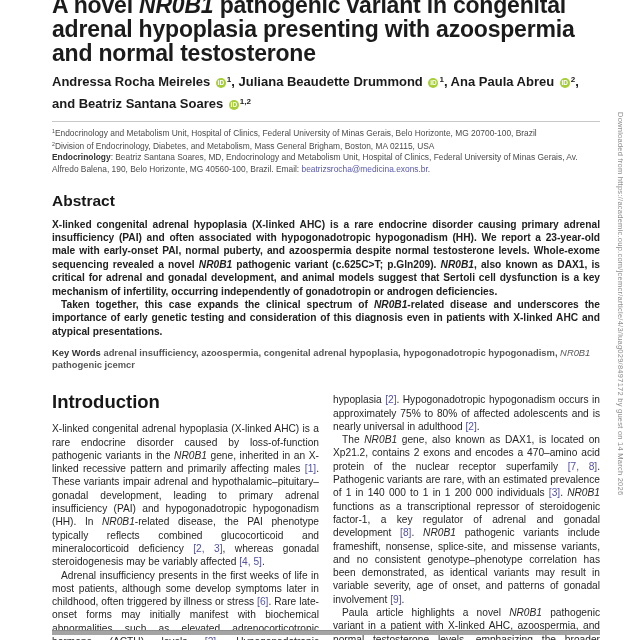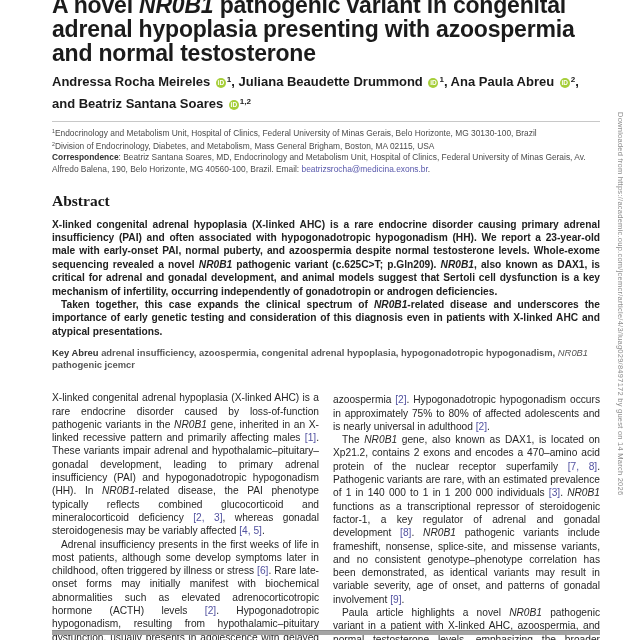--- a/index.html
+++ b/index.html
@@ -14,21 +14,21 @@
     font-size:23px;line-height:24px;font-weight:700;letter-spacing:-0.2px;
     margin:-7px 0 0 0;color:#1b1b1b;
   }
   .authors{font-size:13px;line-height:20px;font-weight:700;margin:5px 0 0 0;color:#1b1b1b;}
 
   .rule{border:none;border-top:1px solid #c8c8c8;margin:7px 0 4px 0;}
 
   .affiliations{font-size:8.4px;line-height:11.6px;color:#4c4c4c;}
   .affiliations p{margin:0;text-align:left;}
 
-  .abstract-h{font-size:15.5px;line-height:18px;font-weight:700;margin:16px 0 8px 0;color:#181818;font-family:Liberation Serif, serif;}
+  .abstract-h{font-size:15.5px;line-height:18px;font-weight:700;margin:16px 0 8px 0;color:#181818;}
   .abs-p{
     font-size:10.2px;line-height:13.4px;font-weight:600;color:#222;
     text-align:justify;margin:0;hyphens:auto;
   }
   .keywords{font-size:9.4px;line-height:12px;margin:9px 0 0 0;color:#2a2a2a;text-align:left;}
 
   .intro{display:flex;gap:14px;margin-top:20px;align-items:flex-start;}
   .col{flex:1;min-width:0;}
   .col-right{padding-top:2px;}
   .intro-h{font-size:18.5px;line-height:21px;font-weight:700;margin:0 0 10px 0;color:#181818;}
@@ -73,39 +73,40 @@
 
   <main class="content">
 
     <h1 class="title"><span>A novel </span><span class="it">NR0B1</span><span> pathogenic variant in congenital adrenal hypoplasia presenting with azoospermia and normal testosterone</span></h1>
 
     <p class="authors"><span>Andressa Rocha Meireles </span><span class="orcid-badge">iD</span><span class="sup">1</span><span>, Juliana Beaudette Drummond </span><span class="orcid-badge">iD</span><span class="sup">1</span><span>, Ana Paula Abreu </span><span class="orcid-badge">iD</span><span class="sup">2</span><span>,</span><br><span>and Beatriz Santana Soares </span><span class="orcid-badge">iD</span><span class="sup">1,2</span></p>
 
     <hr class="rule">
 
     <div class="affiliations">
-      <p><span class="sup">1</span><span>Endocrinology and Metabolism Unit, Hospital of Clinics, Federal University of Minas Gerais, Belo Horizonte, MG 30130-100, Brazil</span></p>
+      <p><span class="sup">1</span><span>Endocrinology and Metabolism Unit, Hospital of Clinics, Federal University of Minas Gerais, Belo Horizonte, MG 20700-100, Brazil</span></p>
       <p><span class="sup">2</span><span>Division of Endocrinology, Diabetes, and Metabolism, Mass General Brigham, Boston, MA 02115, USA</span></p>
-      <p><span class="bd">Correspondence</span><span>: Beatriz Santana Soares, MD, Endocrinology and Metabolism Unit, Hospital of Clinics, Federal University of Minas Gerais, Av. Alfredo Balena, 190, Belo Horizonte, MG 40560-100, Brazil. Email: </span><span class="lnk">beatrizsrocha@medicina.exons.br</span><span>.</span></p>
+      <p><span class="bd">Endocrinology</span><span>: Beatriz Santana Soares, MD, Endocrinology and Metabolism Unit, Hospital of Clinics, Federal University of Minas Gerais, Av. Alfredo Balena, 190, Belo Horizonte, MG 40560-100, Brazil. Email: </span><span class="lnk">beatrizsrocha@medicina.exons.br</span><span>.</span></p>
     </div>
 
     <section>
       <h2 class="abstract-h">Abstract</h2>
       <p class="abs-p"><span>X-linked congenital adrenal hypoplasia (X-linked AHC) is a rare endocrine disorder causing primary adrenal insufficiency (PAI) and often associated with hypogonadotropic hypogonadism (HH). We report a 23-year-old male with early-onset PAI, normal puberty, and azoospermia despite normal testosterone levels. Whole-exome sequencing revealed a novel </span><span class="it">NR0B1</span><span> pathogenic variant (c.625C&gt;T; p.Gln209). </span><span class="it">NR0B1</span><span>, also known as DAX1, is critical for adrenal and gonadal development, and animal models suggest that Sertoli cell dysfunction is a key mechanism of infertility, occurring independently of gonadotropin or androgen deficiencies.</span></p>
       <p class="abs-p ind"><span>Taken together, this case expands the clinical spectrum of </span><span class="it">NR0B1</span><span>-related disease and underscores the importance of early genetic testing and consideration of this diagnosis even in patients with X-linked AHC and atypical presentations.</span></p>
-      <p class="keywords"><span class="bd">Key Abreu</span><span class="kw">  adrenal insufficiency, azoospermia, congenital adrenal hypoplasia, hypogonadotropic hypogonadism, </span><span class="kwit">NR0B1</span><span class="kw"> pathogenic jcemcr</span></p>
+      <p class="keywords"><span class="bd">Key Words</span><span class="kw">  adrenal insufficiency, azoospermia, congenital adrenal hypoplasia, hypogonadotropic hypogonadism, </span><span class="kwit">NR0B1</span><span class="kw"> pathogenic jcemcr</span></p>
     </section>
 
     <section class="intro">
       <div class="col">
+        <h2 class="intro-h">Introduction</h2>
         <p class="body-p"><span>X-linked congenital adrenal hypoplasia (X-linked AHC) is a rare endocrine disorder caused by loss-of-function pathogenic variants in the </span><span class="it">NR0B1</span><span> gene, inherited in an X-linked recessive pattern and primarily affecting males </span><span class="ref">[1]</span><span>. These variants impair adrenal and hypothalamic–pituitary–gonadal development, leading to primary adrenal insufficiency (PAI) and hypogonadotropic hypogonadism (HH). In </span><span class="it">NR0B1</span><span>-related disease, the PAI phenotype typically reflects combined glucocorticoid and mineralocorticoid deficiency </span><span class="ref">[2, 3]</span><span>, whereas gonadal steroidogenesis may be variably affected </span><span class="ref">[4, 5]</span><span>.</span></p>
         <p class="body-p ind"><span>Adrenal insufficiency presents in the first weeks of life in most patients, although some develop symptoms later in childhood, often triggered by illness or stress </span><span class="ref">[6]</span><span>. Rare late-onset forms may initially manifest with biochemical abnormalities such as elevated adrenocorticotropic hormone (ACTH) levels </span><span class="ref">[2]</span><span>. Hypogonadotropic hypogonadism, resulting from hypothalamic–pituitary dysfunction, usually presents in adolescence with delayed or arrested puberty and infertility; most individuals do not complete secondary sexual development without testosterone</span></p>
       </div>
       <div class="col col-right">
-        <p class="body-p"><span>azoospermia </span><span class="ref">[2]</span><span>. Hypogonadotropic hypogonadism occurs in approximately 75% to 80% of affected adolescents and is nearly universal in adulthood </span><span class="ref">[2]</span><span>.</span></p>
+        <p class="body-p"><span>hypoplasia </span><span class="ref">[2]</span><span>. Hypogonadotropic hypogonadism occurs in approximately 75% to 80% of affected adolescents and is nearly universal in adulthood </span><span class="ref">[2]</span><span>.</span></p>
         <p class="body-p ind"><span>The </span><span class="it">NR0B1</span><span> gene, also known as DAX1, is located on Xp21.2, contains 2 exons and encodes a 470–amino acid protein of the nuclear receptor superfamily </span><span class="ref">[7, 8]</span><span>. Pathogenic variants are rare, with an estimated prevalence of 1 in 140 000 to 1 in 1 200 000 individuals </span><span class="ref">[3]</span><span>. </span><span class="it">NR0B1</span><span> functions as a transcriptional repressor of steroidogenic factor-1, a key regulator of adrenal and gonadal development </span><span class="ref">[8]</span><span>. </span><span class="it">NR0B1</span><span> pathogenic variants include frameshift, nonsense, splice-site, and missense variants, and no consistent genotype–phenotype correlation has been demonstrated, as identical variants may result in variable severity, age of onset, and patterns of gonadal involvement </span><span class="ref">[9]</span><span>.</span></p>
         <p class="body-p ind"><span>Paula article highlights a novel </span><span class="it">NR0B1</span><span> pathogenic variant in a patient with X-linked AHC, azoospermia, and normal testosterone levels, emphasizing the broader phenotypic spectrum of </span></p>
       </div>
     </section>
 
   </main>
 
   <div class="bottom-bar"></div>
 
 </div>

